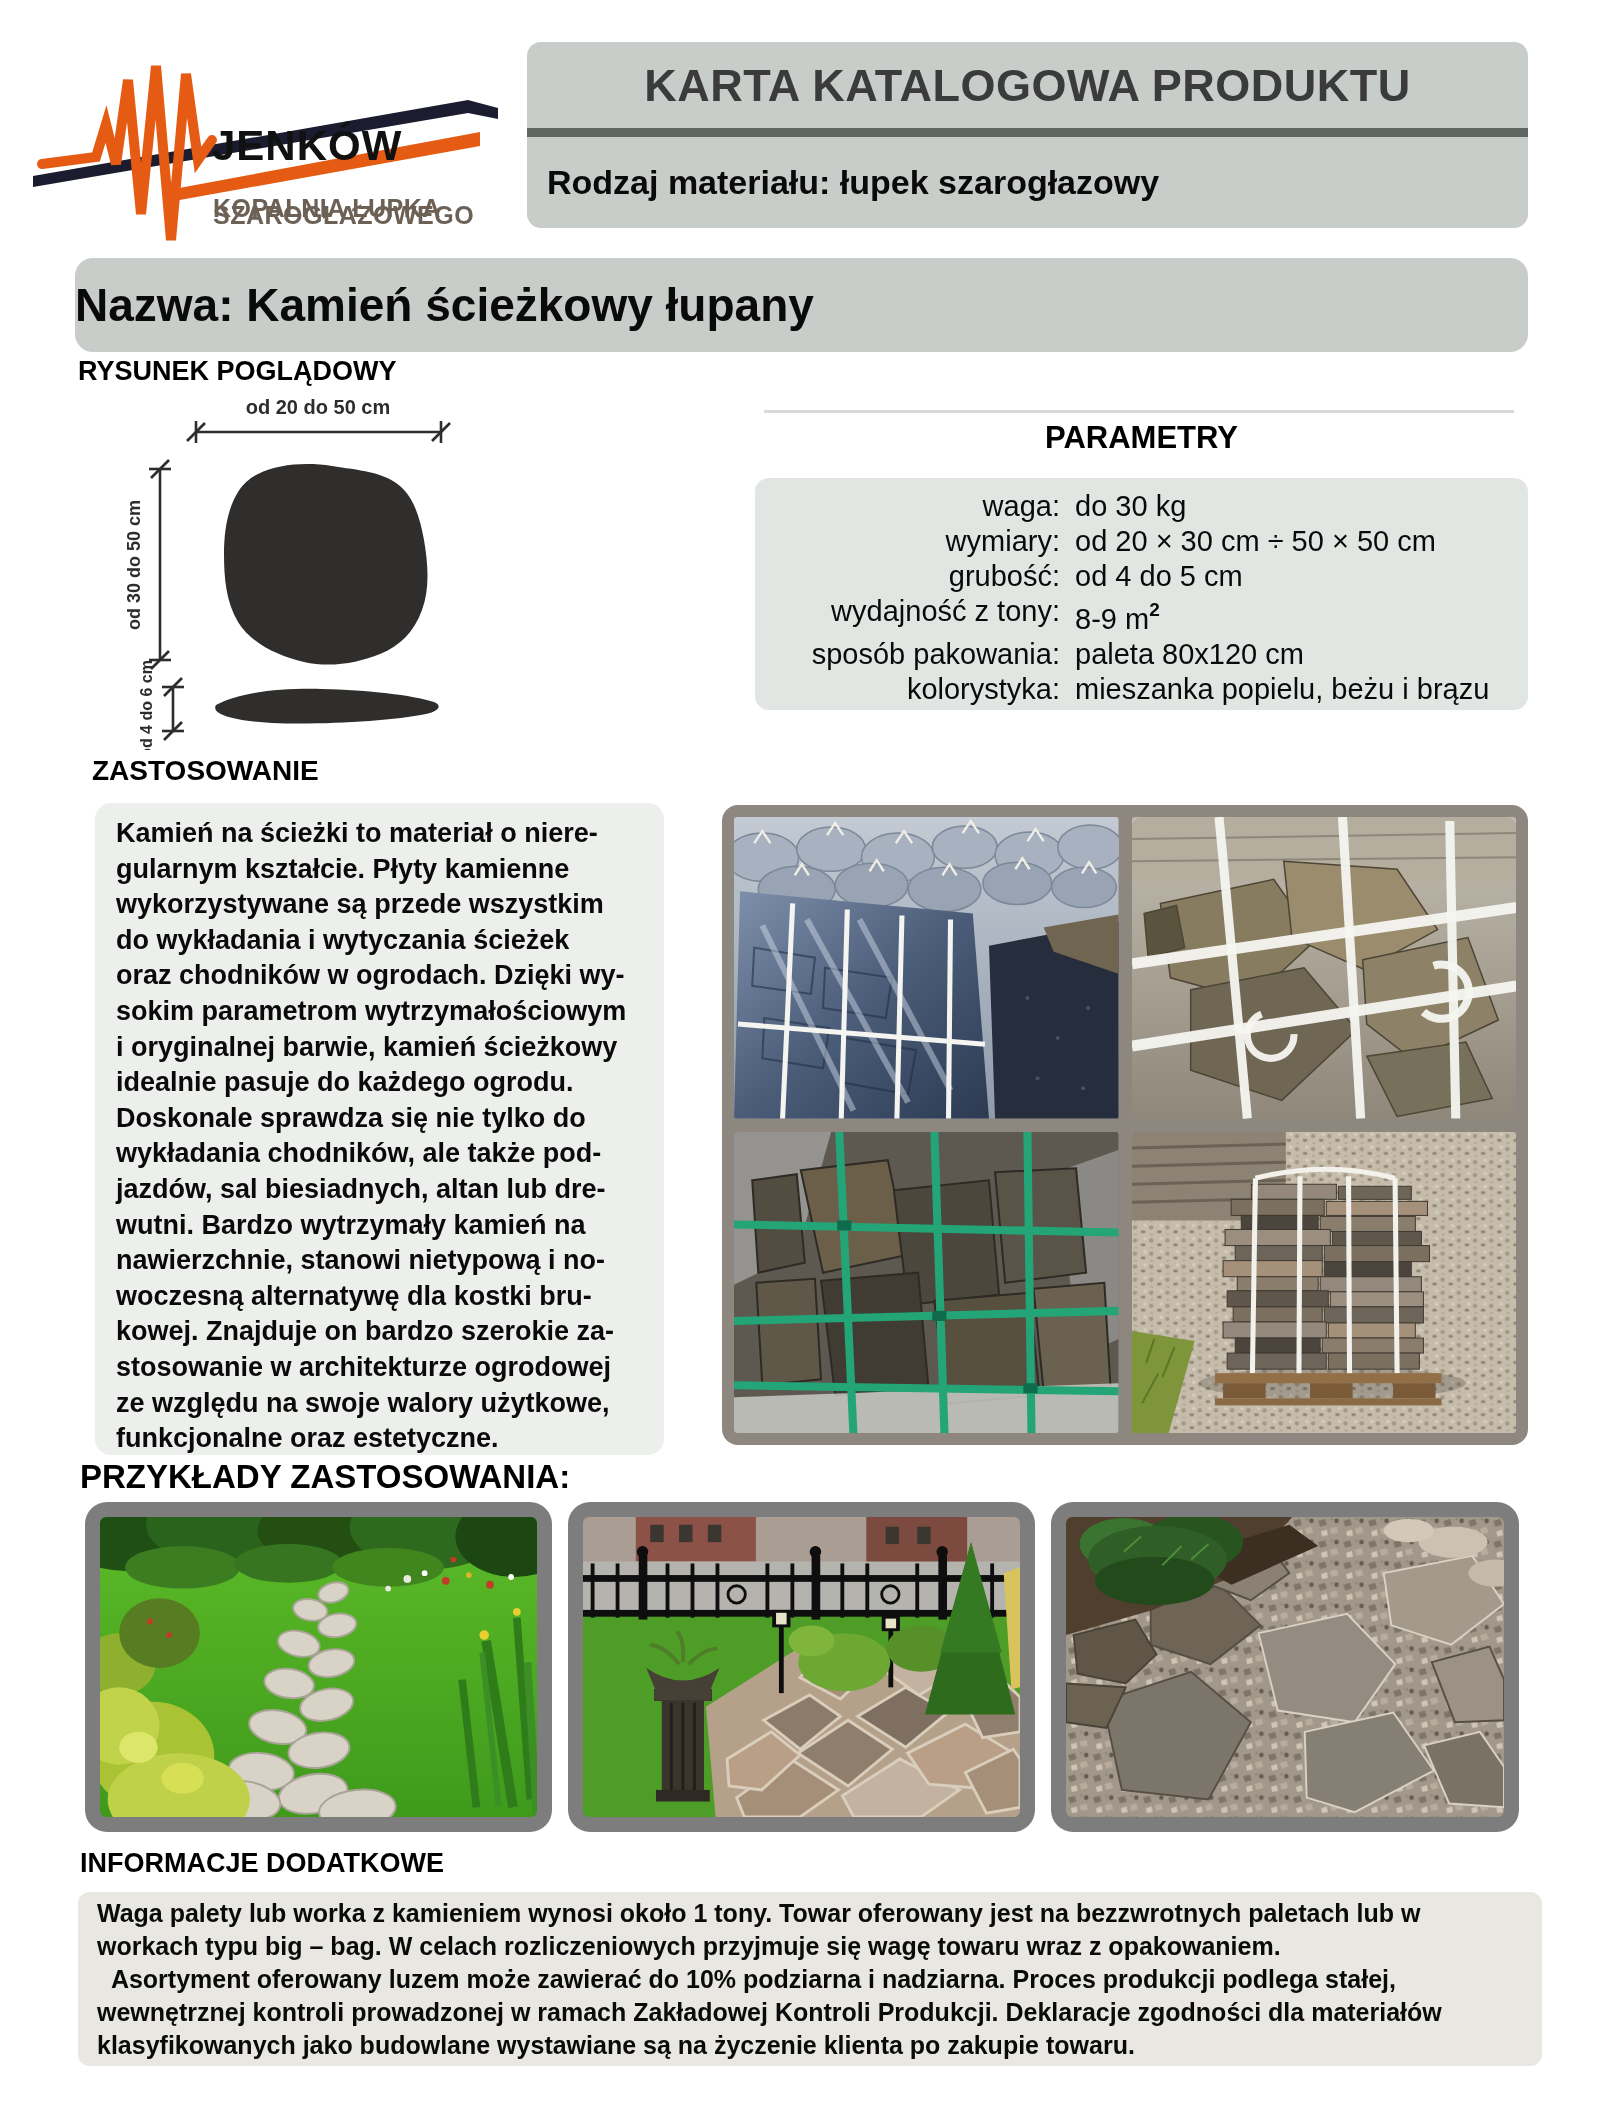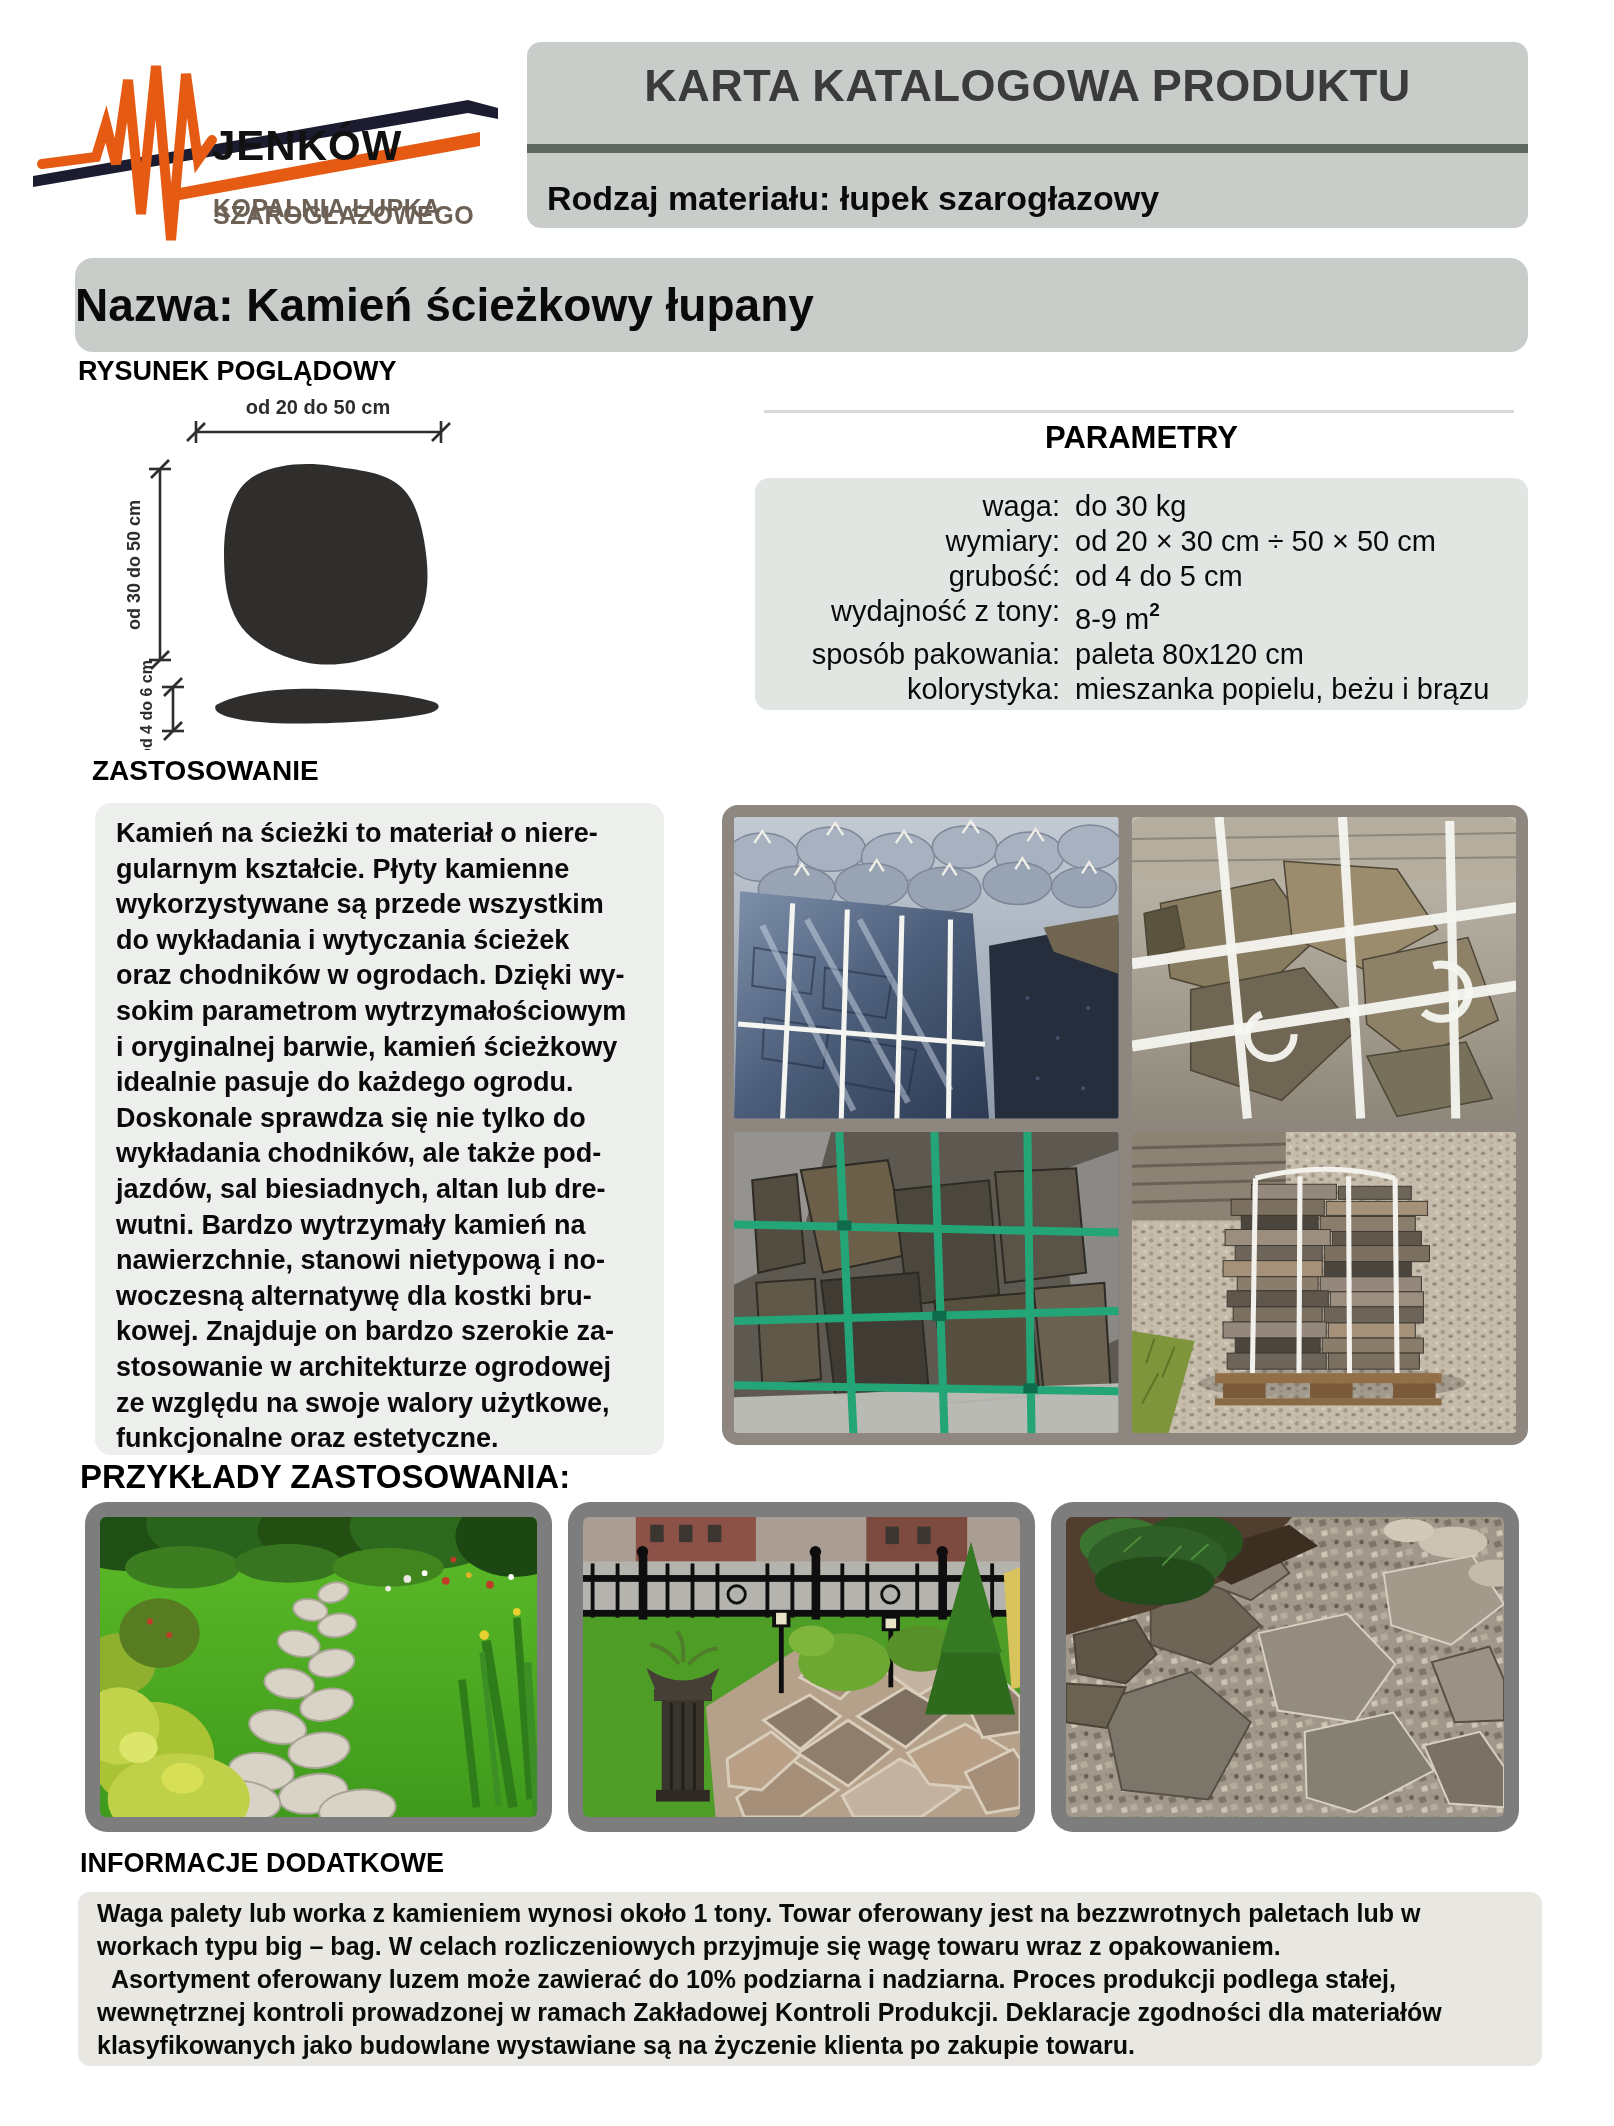--- a/index.html
+++ b/index.html
@@ -11,21 +11,21 @@
   .logo-name{position:absolute;left:212px;top:122px;font-size:42px;font-weight:bold;
              letter-spacing:1px;color:#111;text-align:right;}
   .logo-sub1{position:absolute;left:213px;top:170px;font-size:25px;font-weight:bold;
              color:#6d6156;letter-spacing:.5px;margin-top:24px;}
   .logo-sub2{position:absolute;left:213px;top:201px;font-size:25px;font-weight:bold;
              color:#6d6156;letter-spacing:.5px;}
 
   
   .header-box{position:absolute;left:527px;top:42px;width:1001px;height:186px;
               background:#c9cdca;border-radius:14px;overflow:hidden;}
-  .header-title{height:102px;line-height:88px;text-align:center;font-size:45px;
+  .header-title{height:86px;line-height:88px;text-align:center;font-size:45px;
                 font-weight:bold;color:#3b3b3b;letter-spacing:.5px;}
   .header-divider{height:9px;background:#5f6763;}
   .header-material{height:91px;line-height:91px;padding-left:20px;font-size:34px;
                    font-weight:bold;color:#0a0a0a;}
 
   
   .name-bar{position:absolute;left:75px;top:258px;width:1453px;height:94px;
             background:#c9cdca;border-radius:18px;line-height:94px;
             font-size:46px;font-weight:bold;color:#0a0a0a;box-sizing:border-box;}
 

